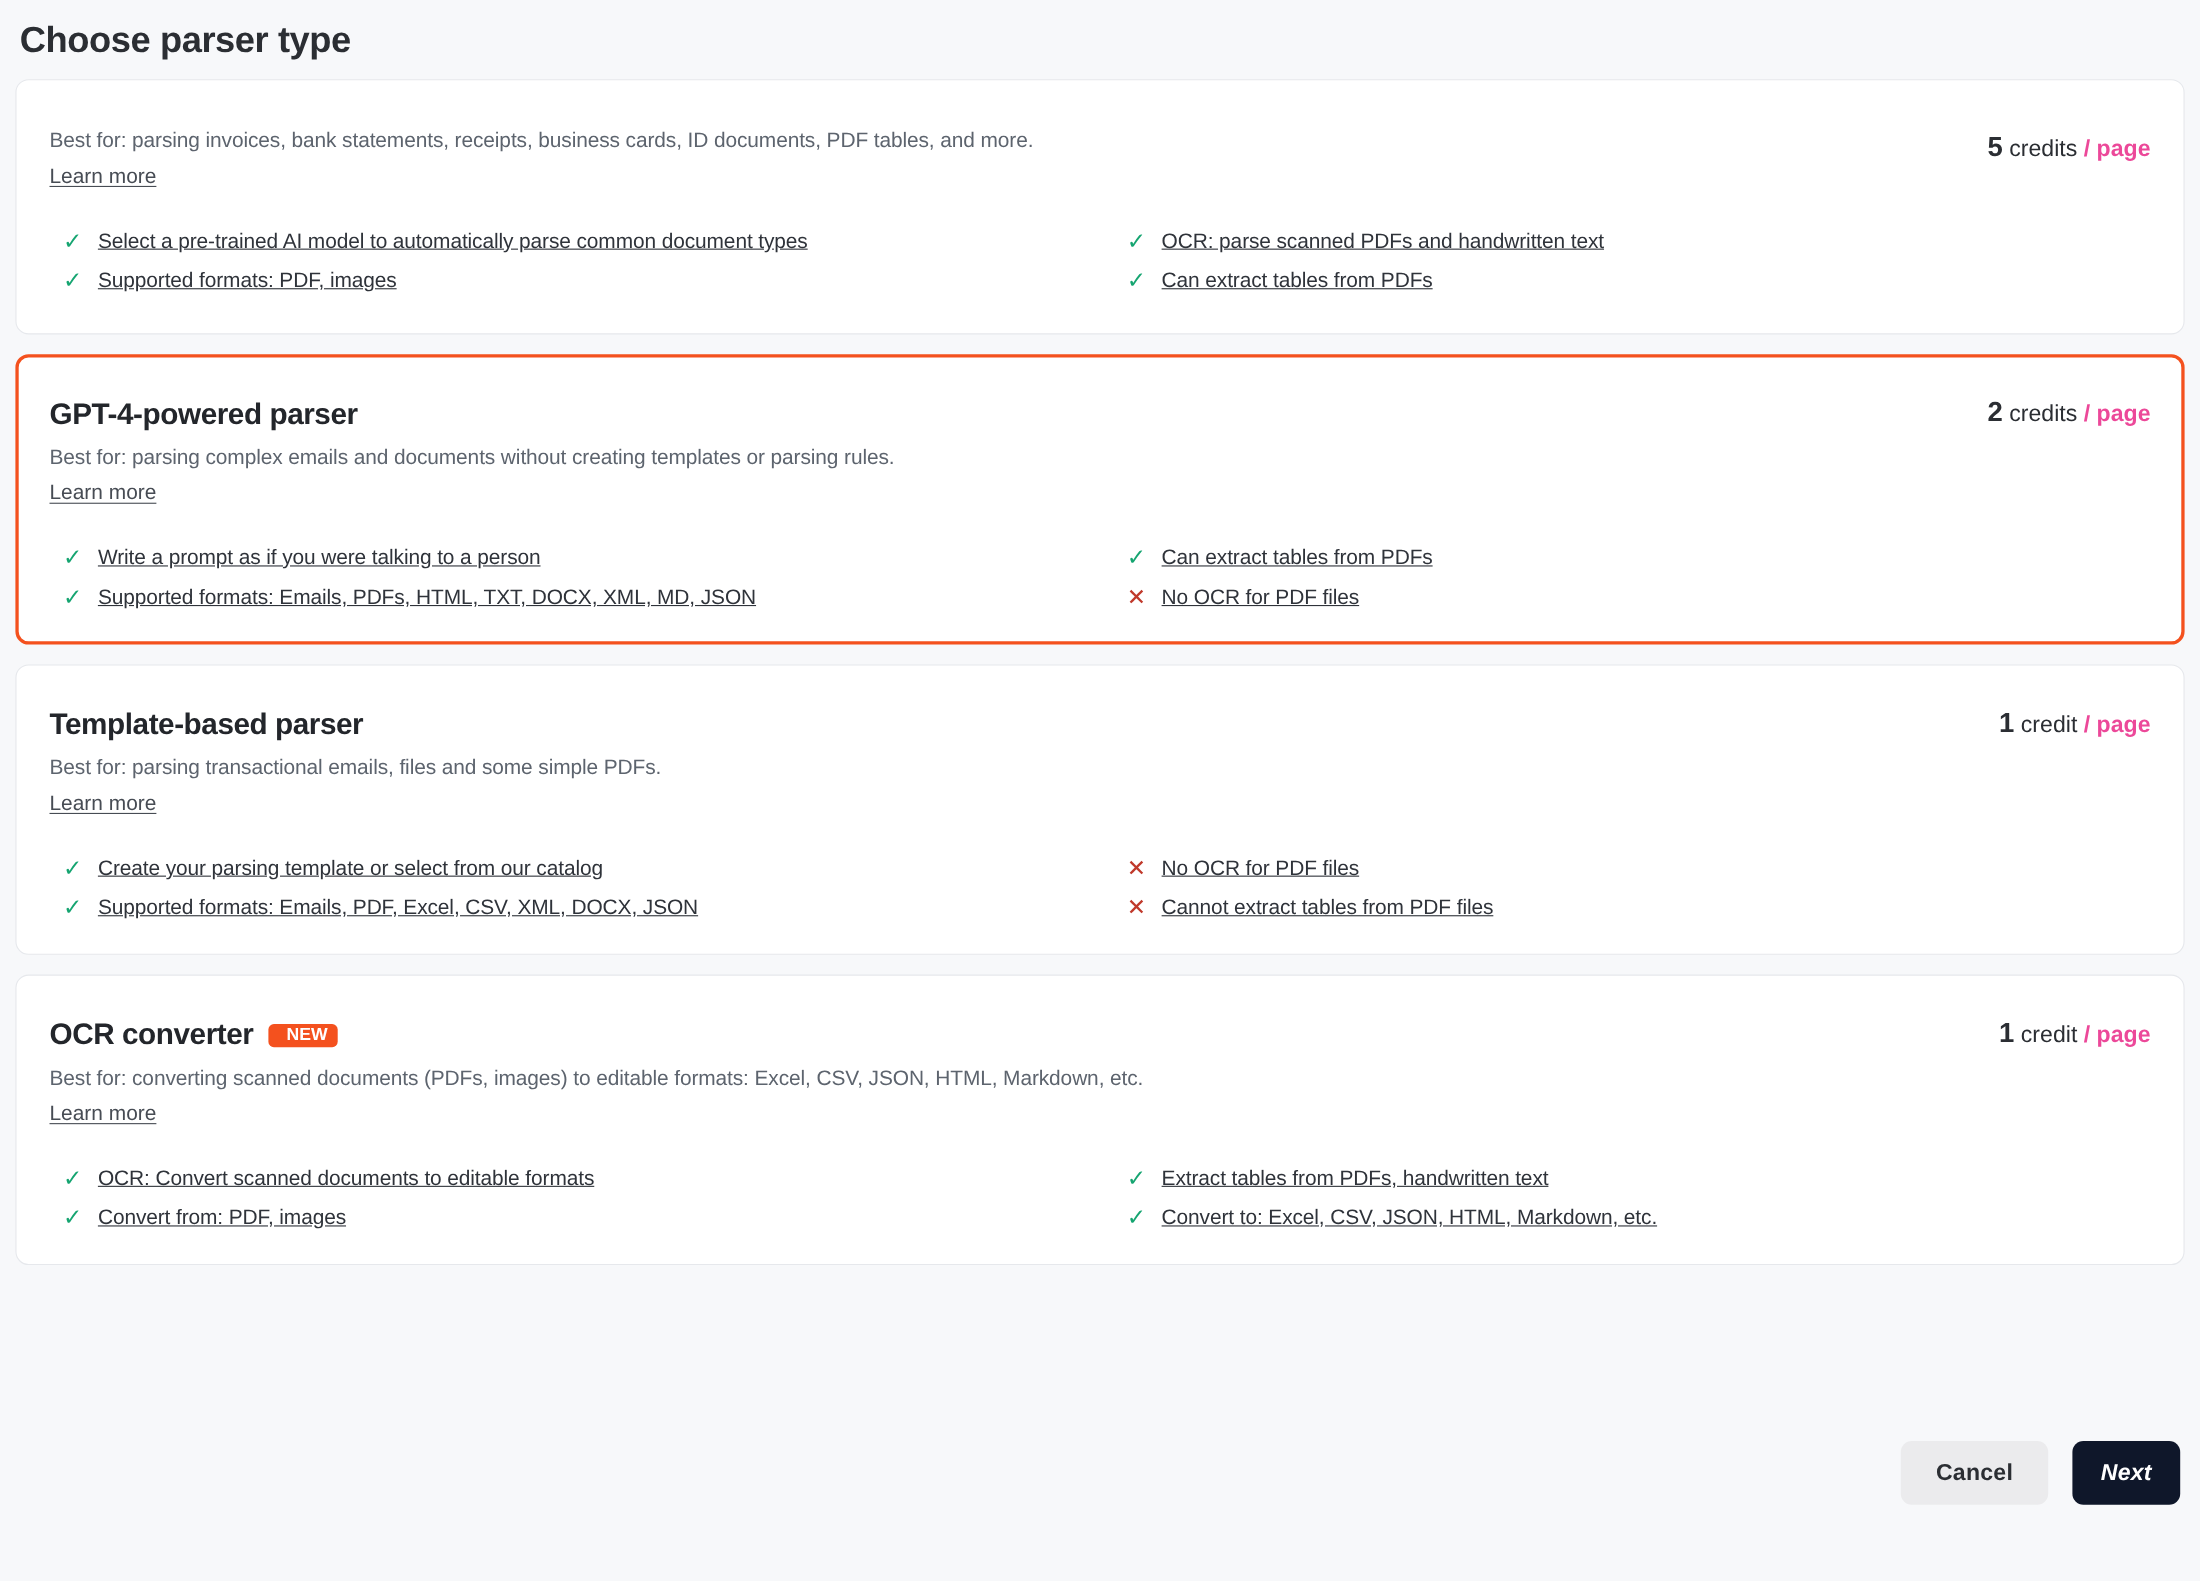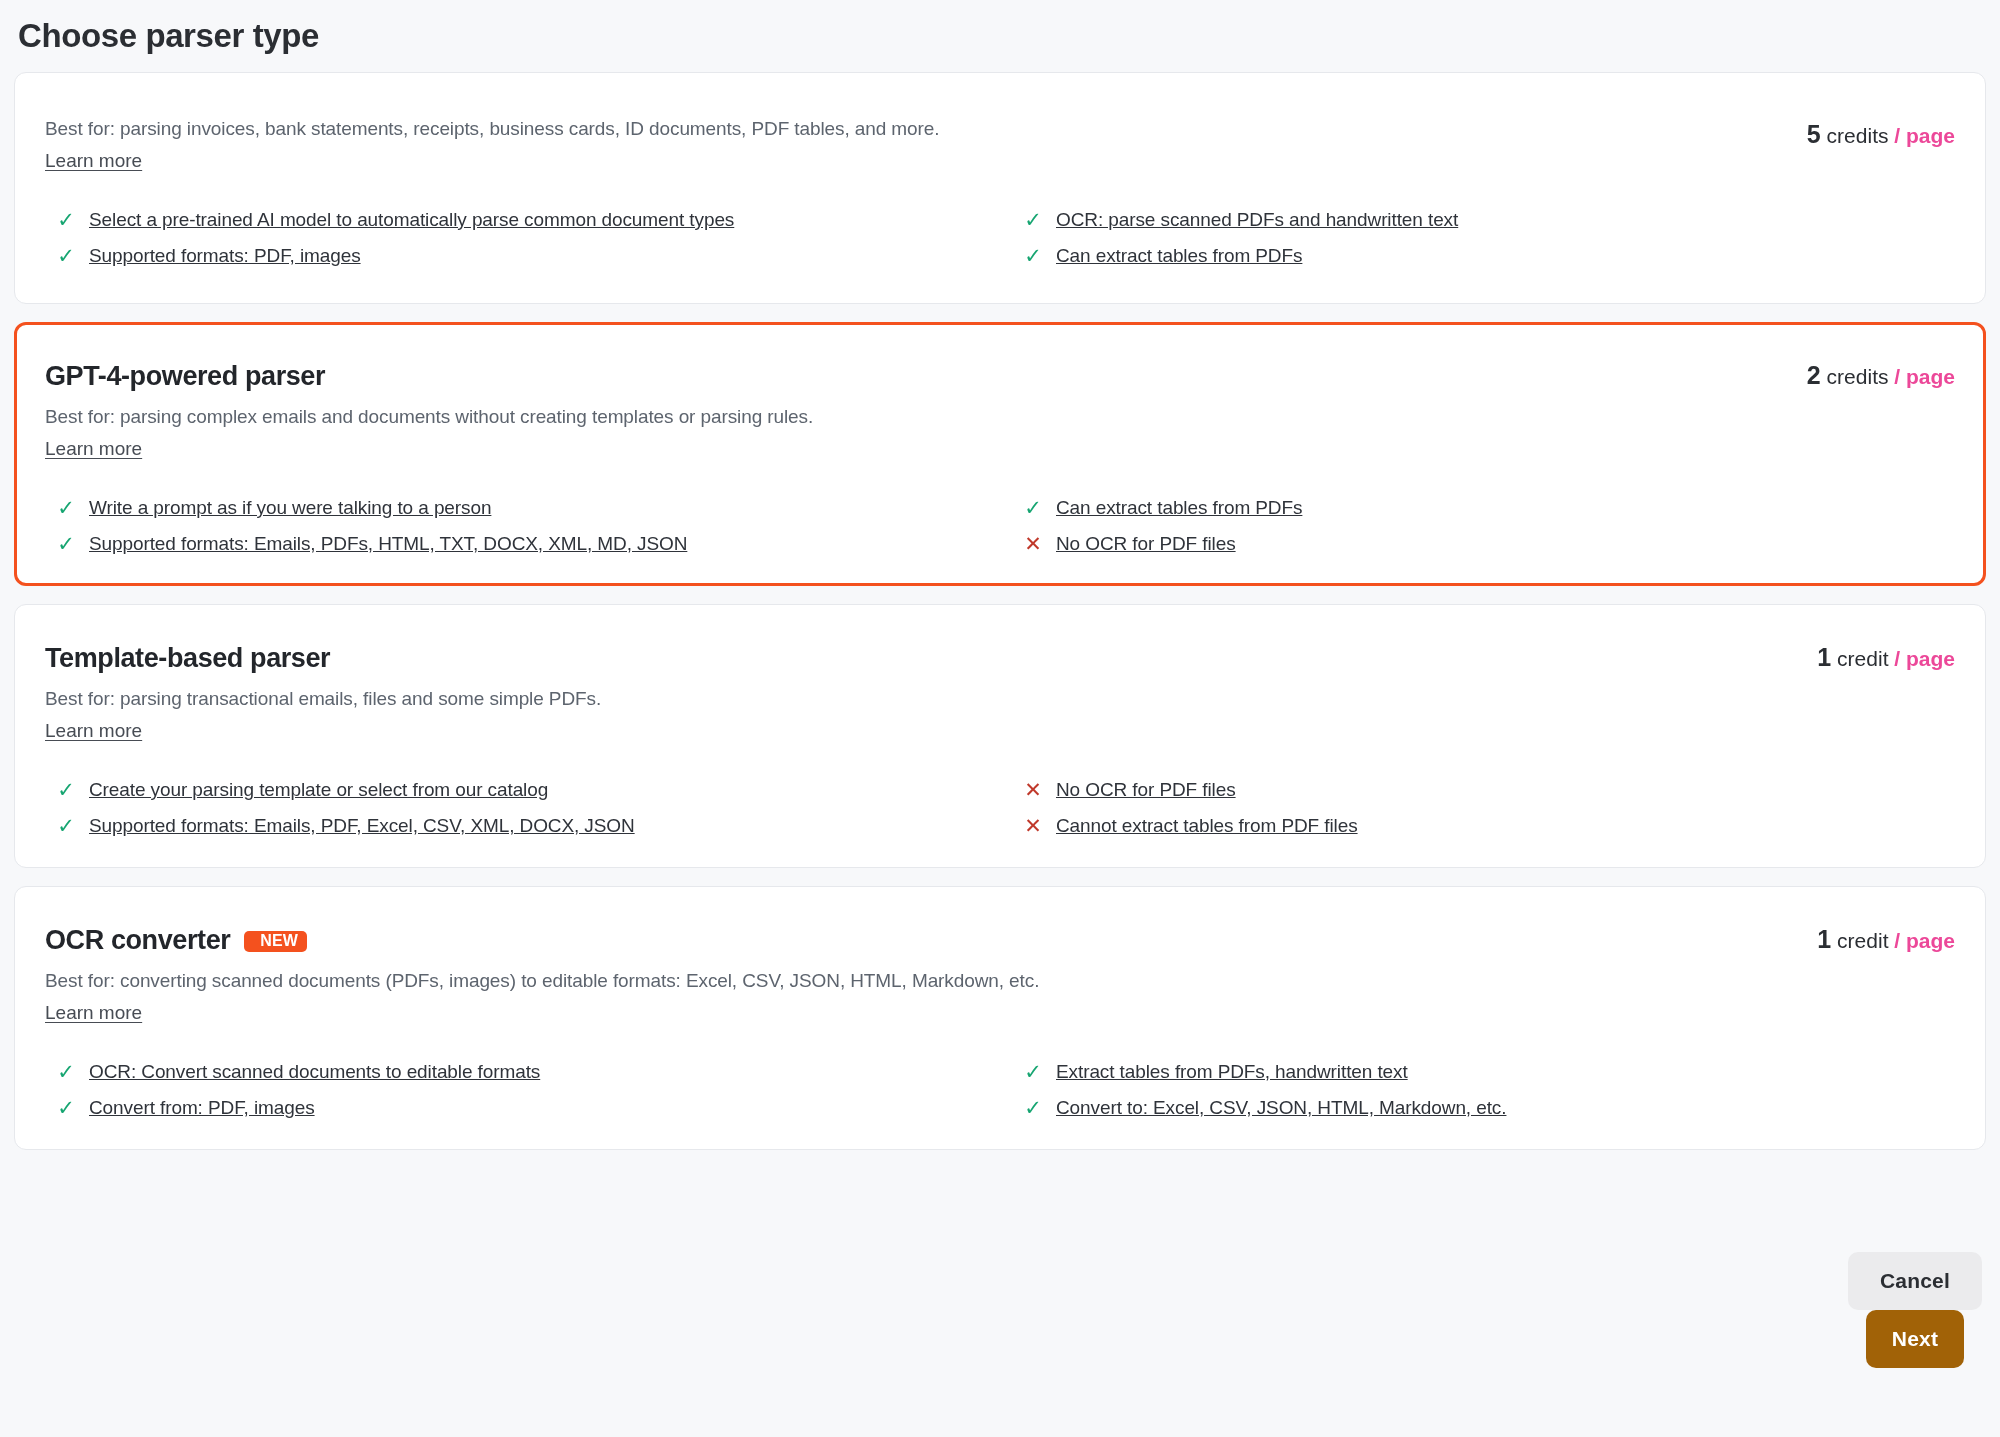--- a/index.html
+++ b/index.html
@@ -150,37 +150,37 @@
   .fcol { display: flex; flex-direction: column; row-gap: 10px; }
   .fcol.right { padding-left: 18px; }
 
   
   .footer {
     position: absolute;
     right: 18px;
     bottom: 18px;
     display: flex;
     align-items: center;
-    flex-direction: column;
+    gap: 22px;
   }
   .btn {
     border: none;
     border-radius: 10px;
     font-family: "Liberation Sans", sans-serif;
     font-size: 21px;
     font-weight: 700;
     letter-spacing: 0.2px;
     cursor: pointer;
     height: 58px;
     display: inline-flex;
     align-items: center;
     justify-content: center;
   }
   .btn-cancel { background: #ebebed; color: #2b2e33; width: 134px; }
-  .btn-next { background: #a16207; color: #ffffff; width: 98px; }
+  .btn-next { background: #0f172a; color: #ffffff; width: 98px; font-style: italic; }
 </style>
 </head>
 <body>
 
 <div class="page">
 
   <h1 class="page-title">Choose parser type</h1>
 
   <div class="cards" id="cards">
       <div class="card">

